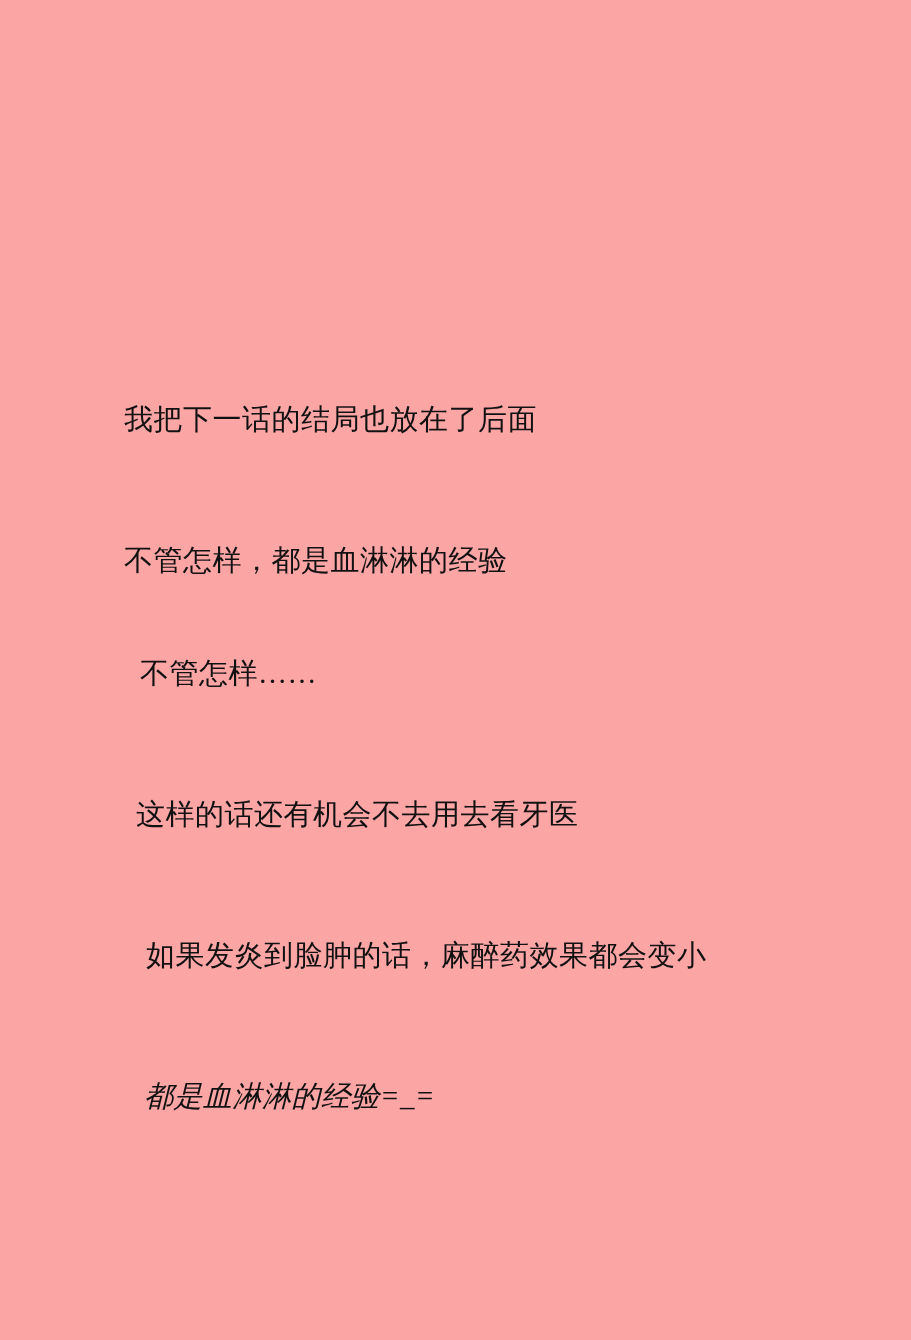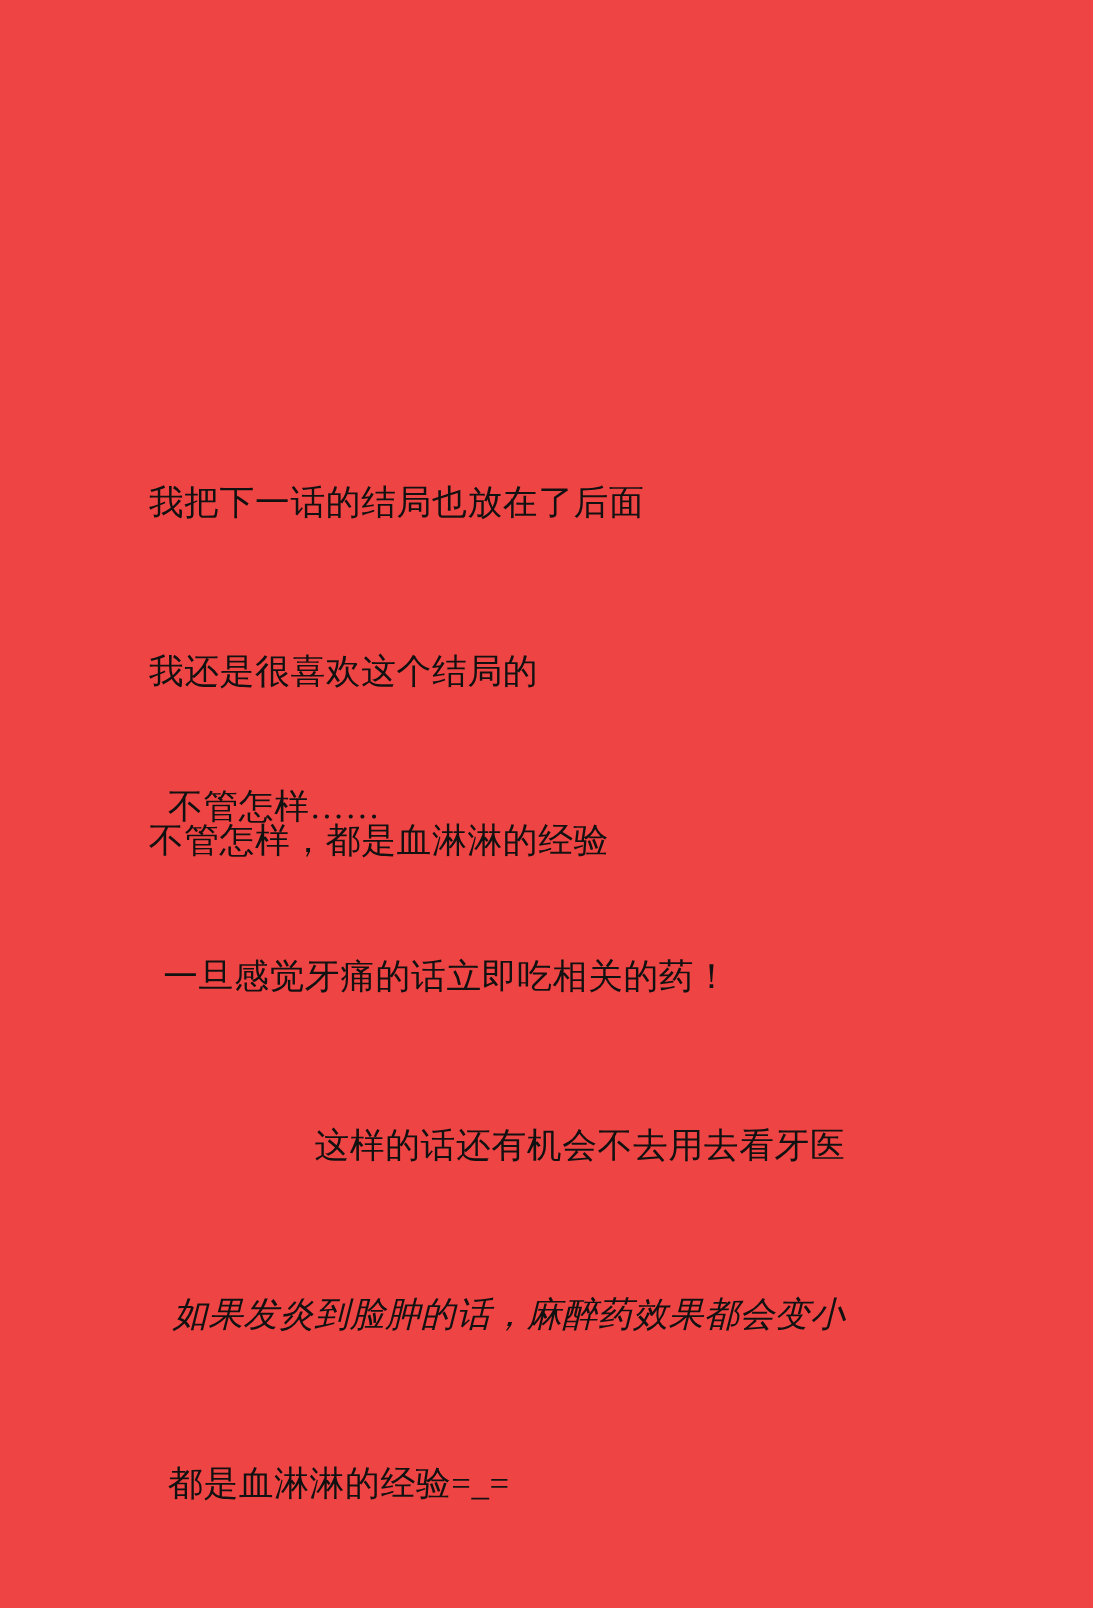--- a/index.html
+++ b/index.html
@@ -11,21 +11,21 @@
     width: 911px;
     height: 1340px;
     position: relative;
     overflow: hidden;
     font-family: "Liberation Serif", "DejaVu Serif", serif;
     color: #111111;
   }
   .page {
     position: absolute;
     inset: 0;
-    background: #ef4444;
+    background: #fca5a5;
   }
   .block {
     position: absolute;
     white-space: pre;
   }
   .line {
     display: block;
     white-space: pre;
     letter-spacing: 0.5px;
   }
@@ -62,27 +62,25 @@
     font-weight: 500;
   }
 </style>
 </head>
 <body>
 
 <div class="page">
 
   <div class="block" id="block-top">
     <span class="line">我把下一话的结局也放在了后面</span>
-    <span class="line">我还是很喜欢这个结局的</span>
     <span class="line">不管怎样，都是血淋淋的经验</span>
   </div>
 
   <div class="block" id="block-mid">
     <span class="line">不管怎样……</span>
-    <span class="line">一旦感觉牙痛的话立即吃相关的药！</span>
     <span class="line">这样的话还有机会不去用去看牙医</span>
     <span class="line">如果发炎到脸肿的话，麻醉药效果都会变小</span>
     <span class="line">都是血淋淋的经验=_=</span>
   </div>
 
   <div class="block" id="block-bottom">
     
   </div>
 
 </div>

